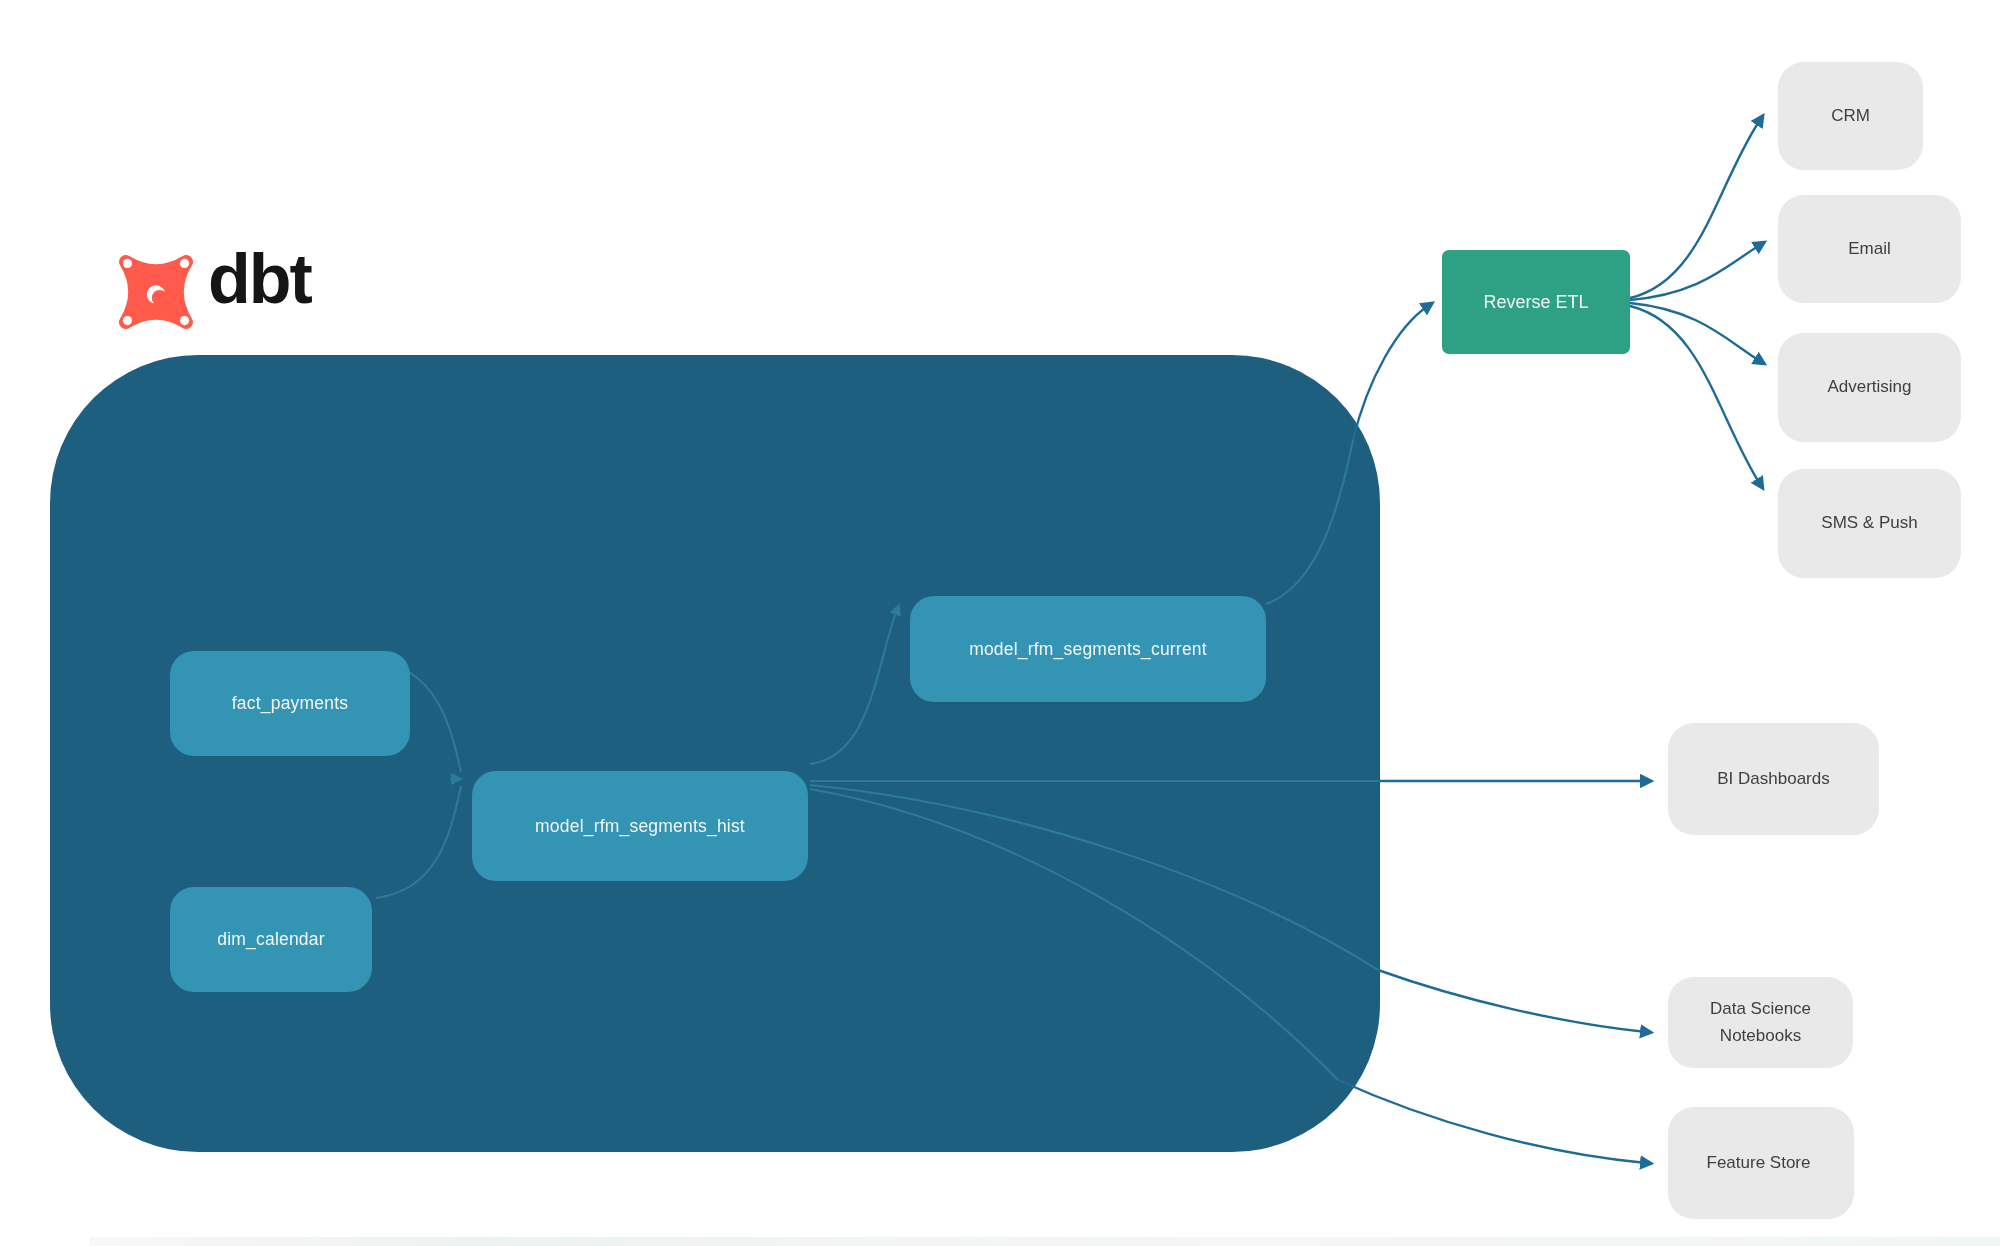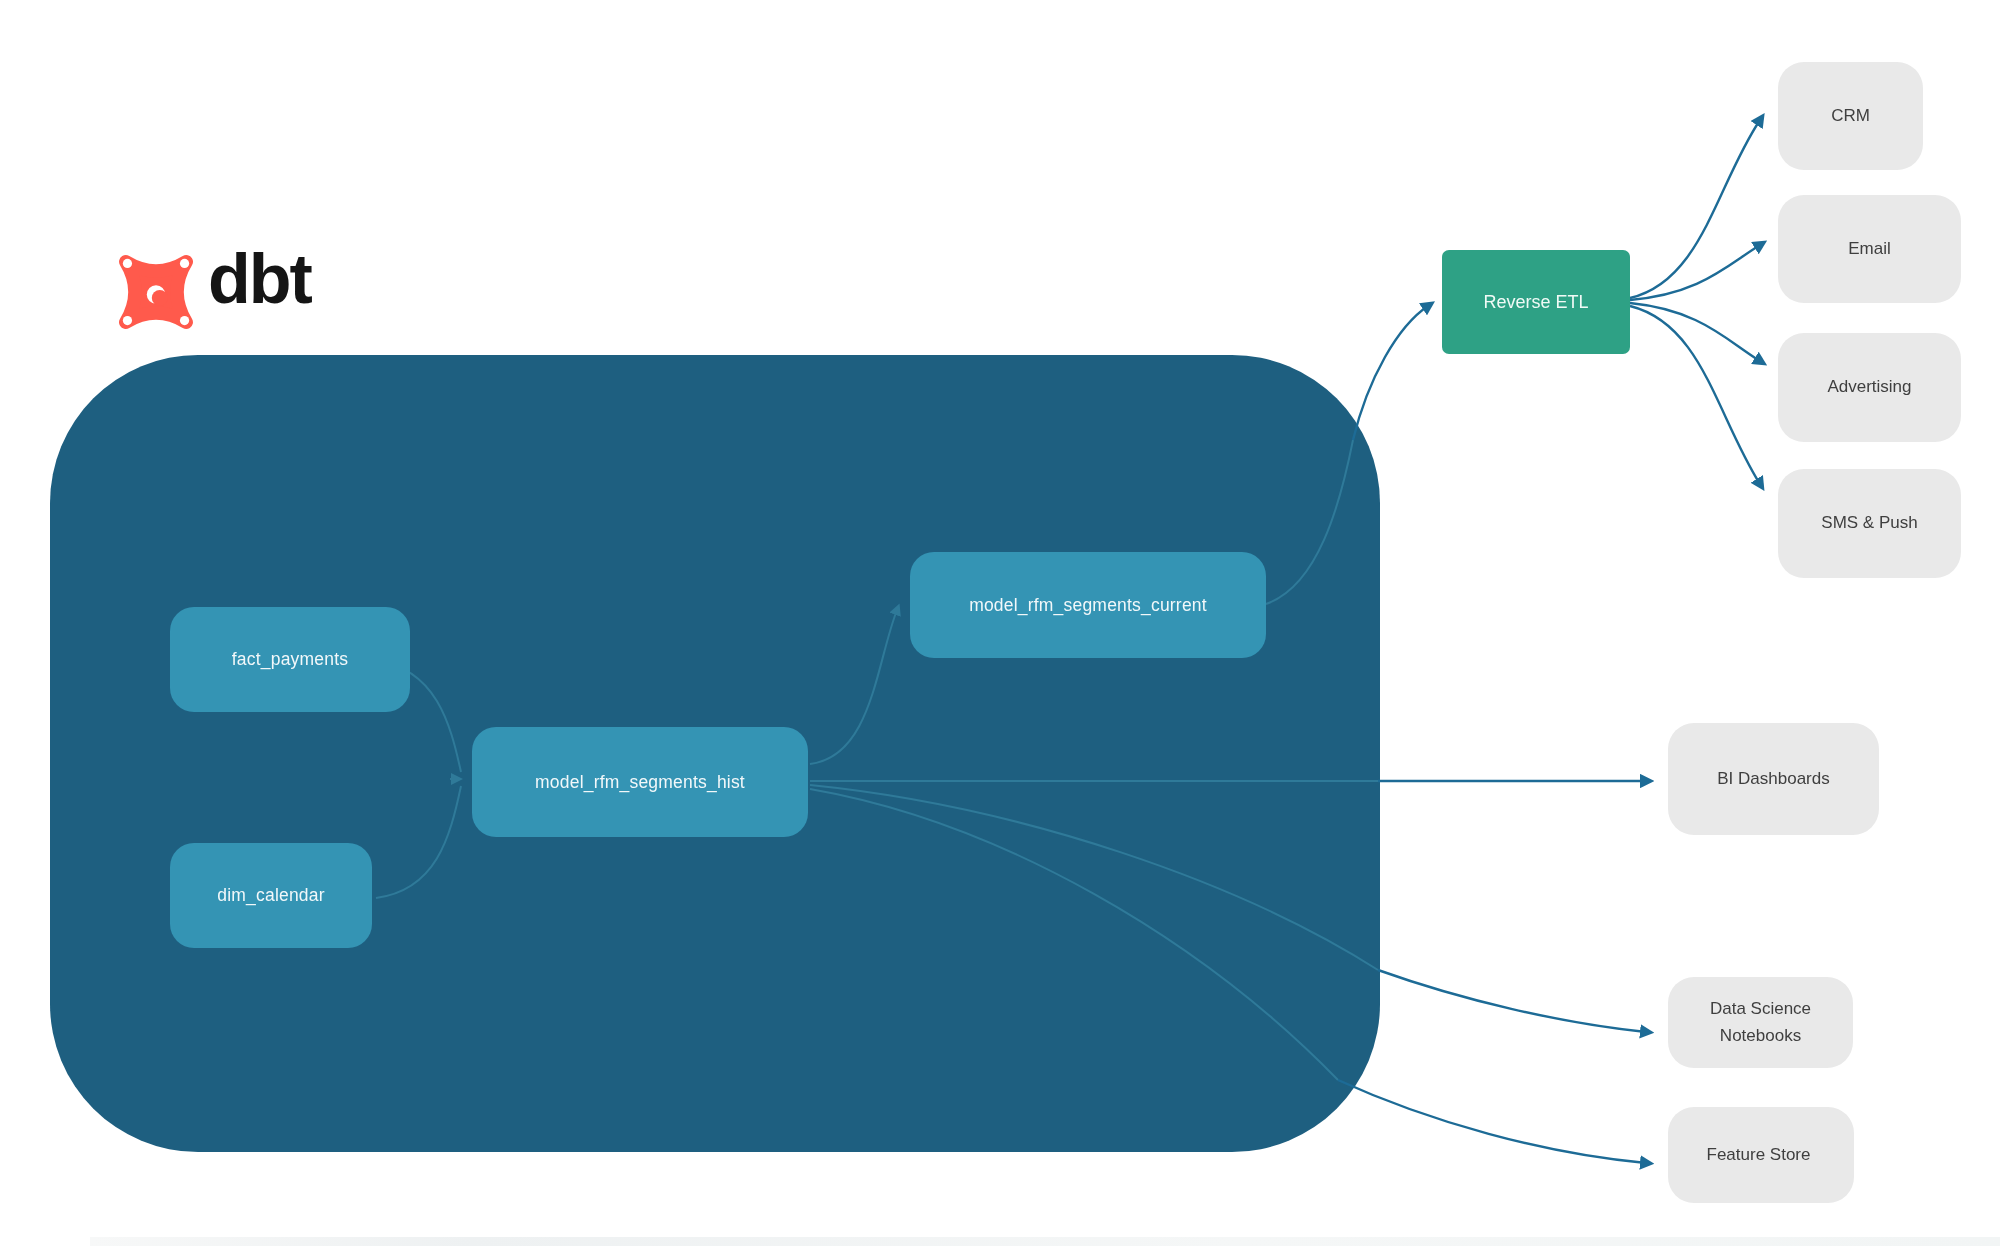--- a/index.html
+++ b/index.html
@@ -26,42 +26,42 @@
   }
   
   #edges{position:absolute;left:0;top:0;z-index:2;}
   
   .node{
     position:absolute;display:flex;align-items:center;justify-content:center;
     text-align:center;z-index:3;box-sizing:border-box;
   }
   .model{
     background:var(--c-model);color:var(--c-model-text);
-    border-radius:24px;font-size:17.5px;letter-spacing:.2px;
+    border-radius:24px;font-size:17.5px;letter-spacing:.2px;margin-top:44px;
   }
   .green{
     background:var(--c-green);color:#f0faf6;border-radius:24px;font-size:18px;
   }
   .dest{
     background:var(--c-dest);color:var(--c-dest-text);
     border-radius:26px;font-size:17px;line-height:1.55;padding:8px 18px;
   }
   
   .n-fact{left:170px;top:607px;width:240px;height:105px;align-items:center;}
   .n-dim{left:170px;top:843px;width:202px;height:105px;}
   .n-hist{left:472px;top:727px;width:336px;height:110px;}
   .n-current{left:910px;top:552px;width:356px;height:106px;}
   .n-retl{left:1442px;top:250px;width:188px;height:104px;border-radius:7px;}
   .n-crm{left:1778px;top:62px;width:145px;height:108px;}
   .n-email{left:1778px;top:195px;width:183px;height:108px;}
   .n-adv{left:1778px;top:333px;width:183px;height:109px;}
   .n-sms{left:1778px;top:469px;width:183px;height:109px;}
   .n-bi{left:1668px;top:723px;width:211px;height:112px;}
   .n-ds{left:1668px;top:977px;width:185px;height:91px;}
-  .n-fs{left:1668px;top:1107px;width:186px;height:96px;padding-left:13px;}
+  .n-fs{left:1668px;top:1107px;width:186px;height:112px;padding-left:13px;}
   
   .logo{position:absolute;left:114px;top:248px;display:flex;align-items:flex-start;z-index:3;}
   .logo svg{width:84px;height:88px;}
   .logo .word{
     font-size:70px;font-weight:800;color:#151515;letter-spacing:-2px;
     margin-left:10px;line-height:1;transform:translateY(-4px);
   }
   .bottom-haze{
     position:absolute;left:90px;right:0;top:1237px;height:9px;z-index:0;
     background:linear-gradient(90deg,#f7f8f8,#eef1f2 20%,#f5f7f7 60%,#f2f5f5);

